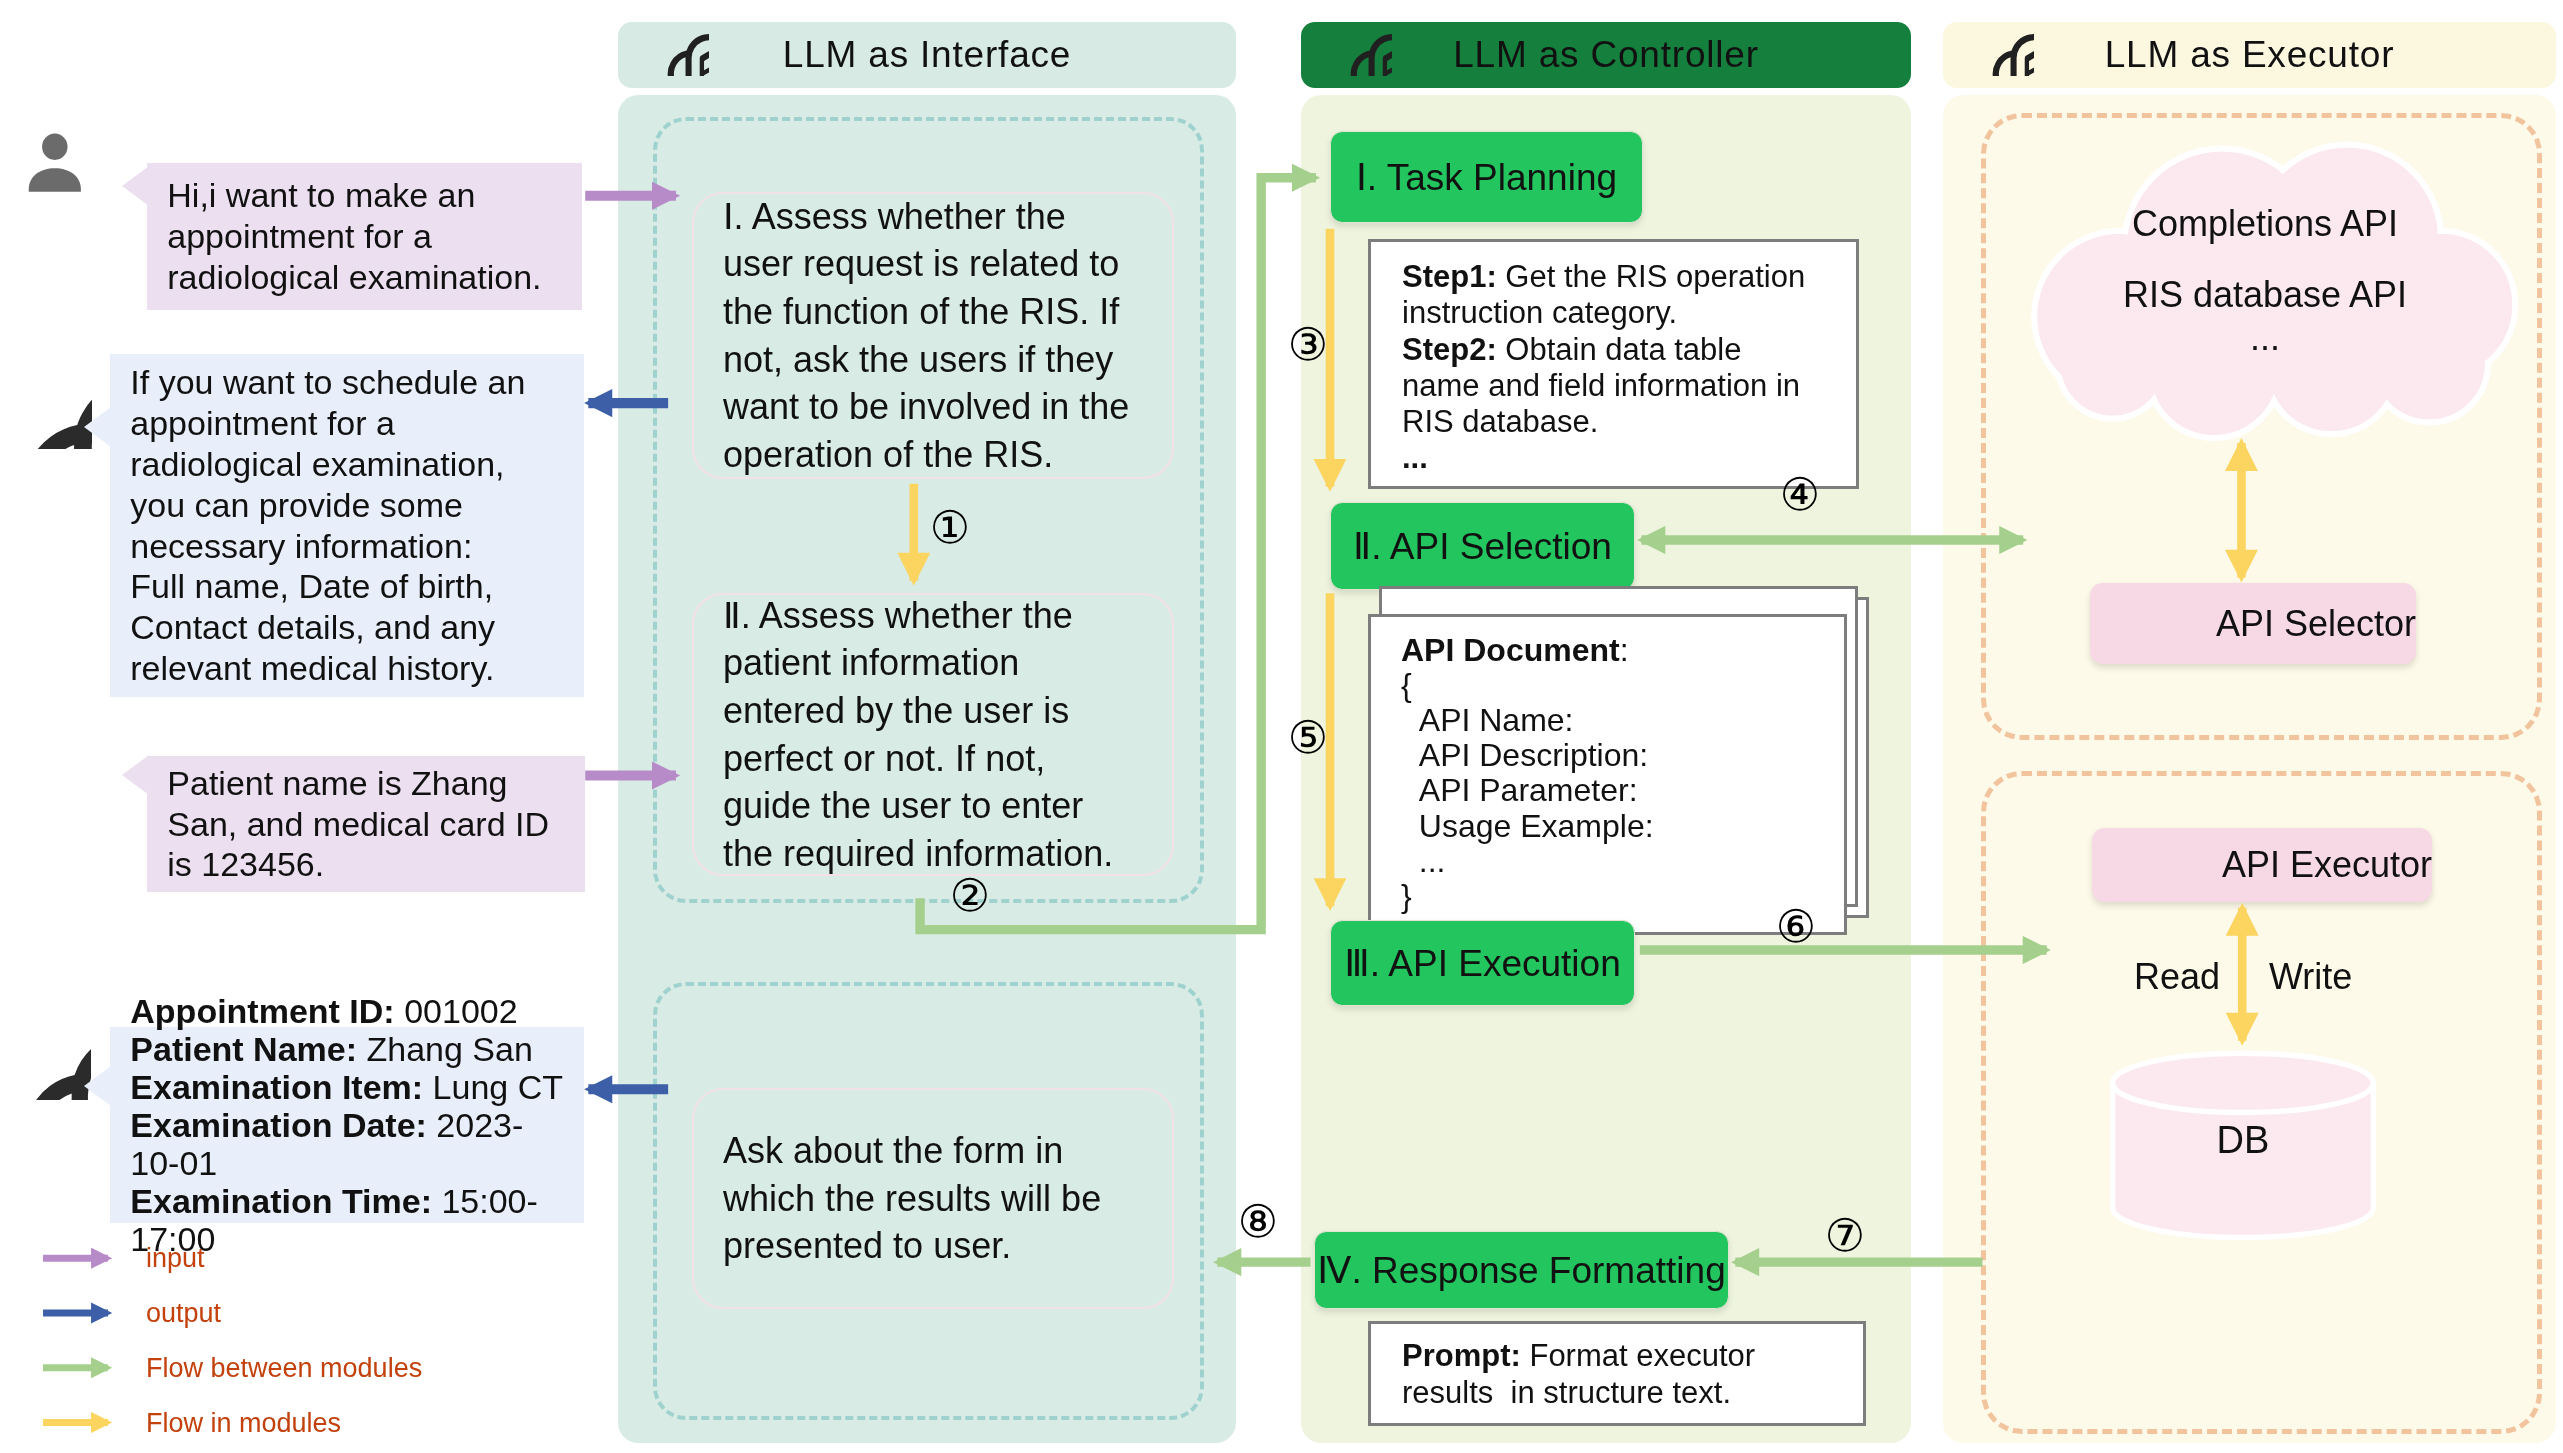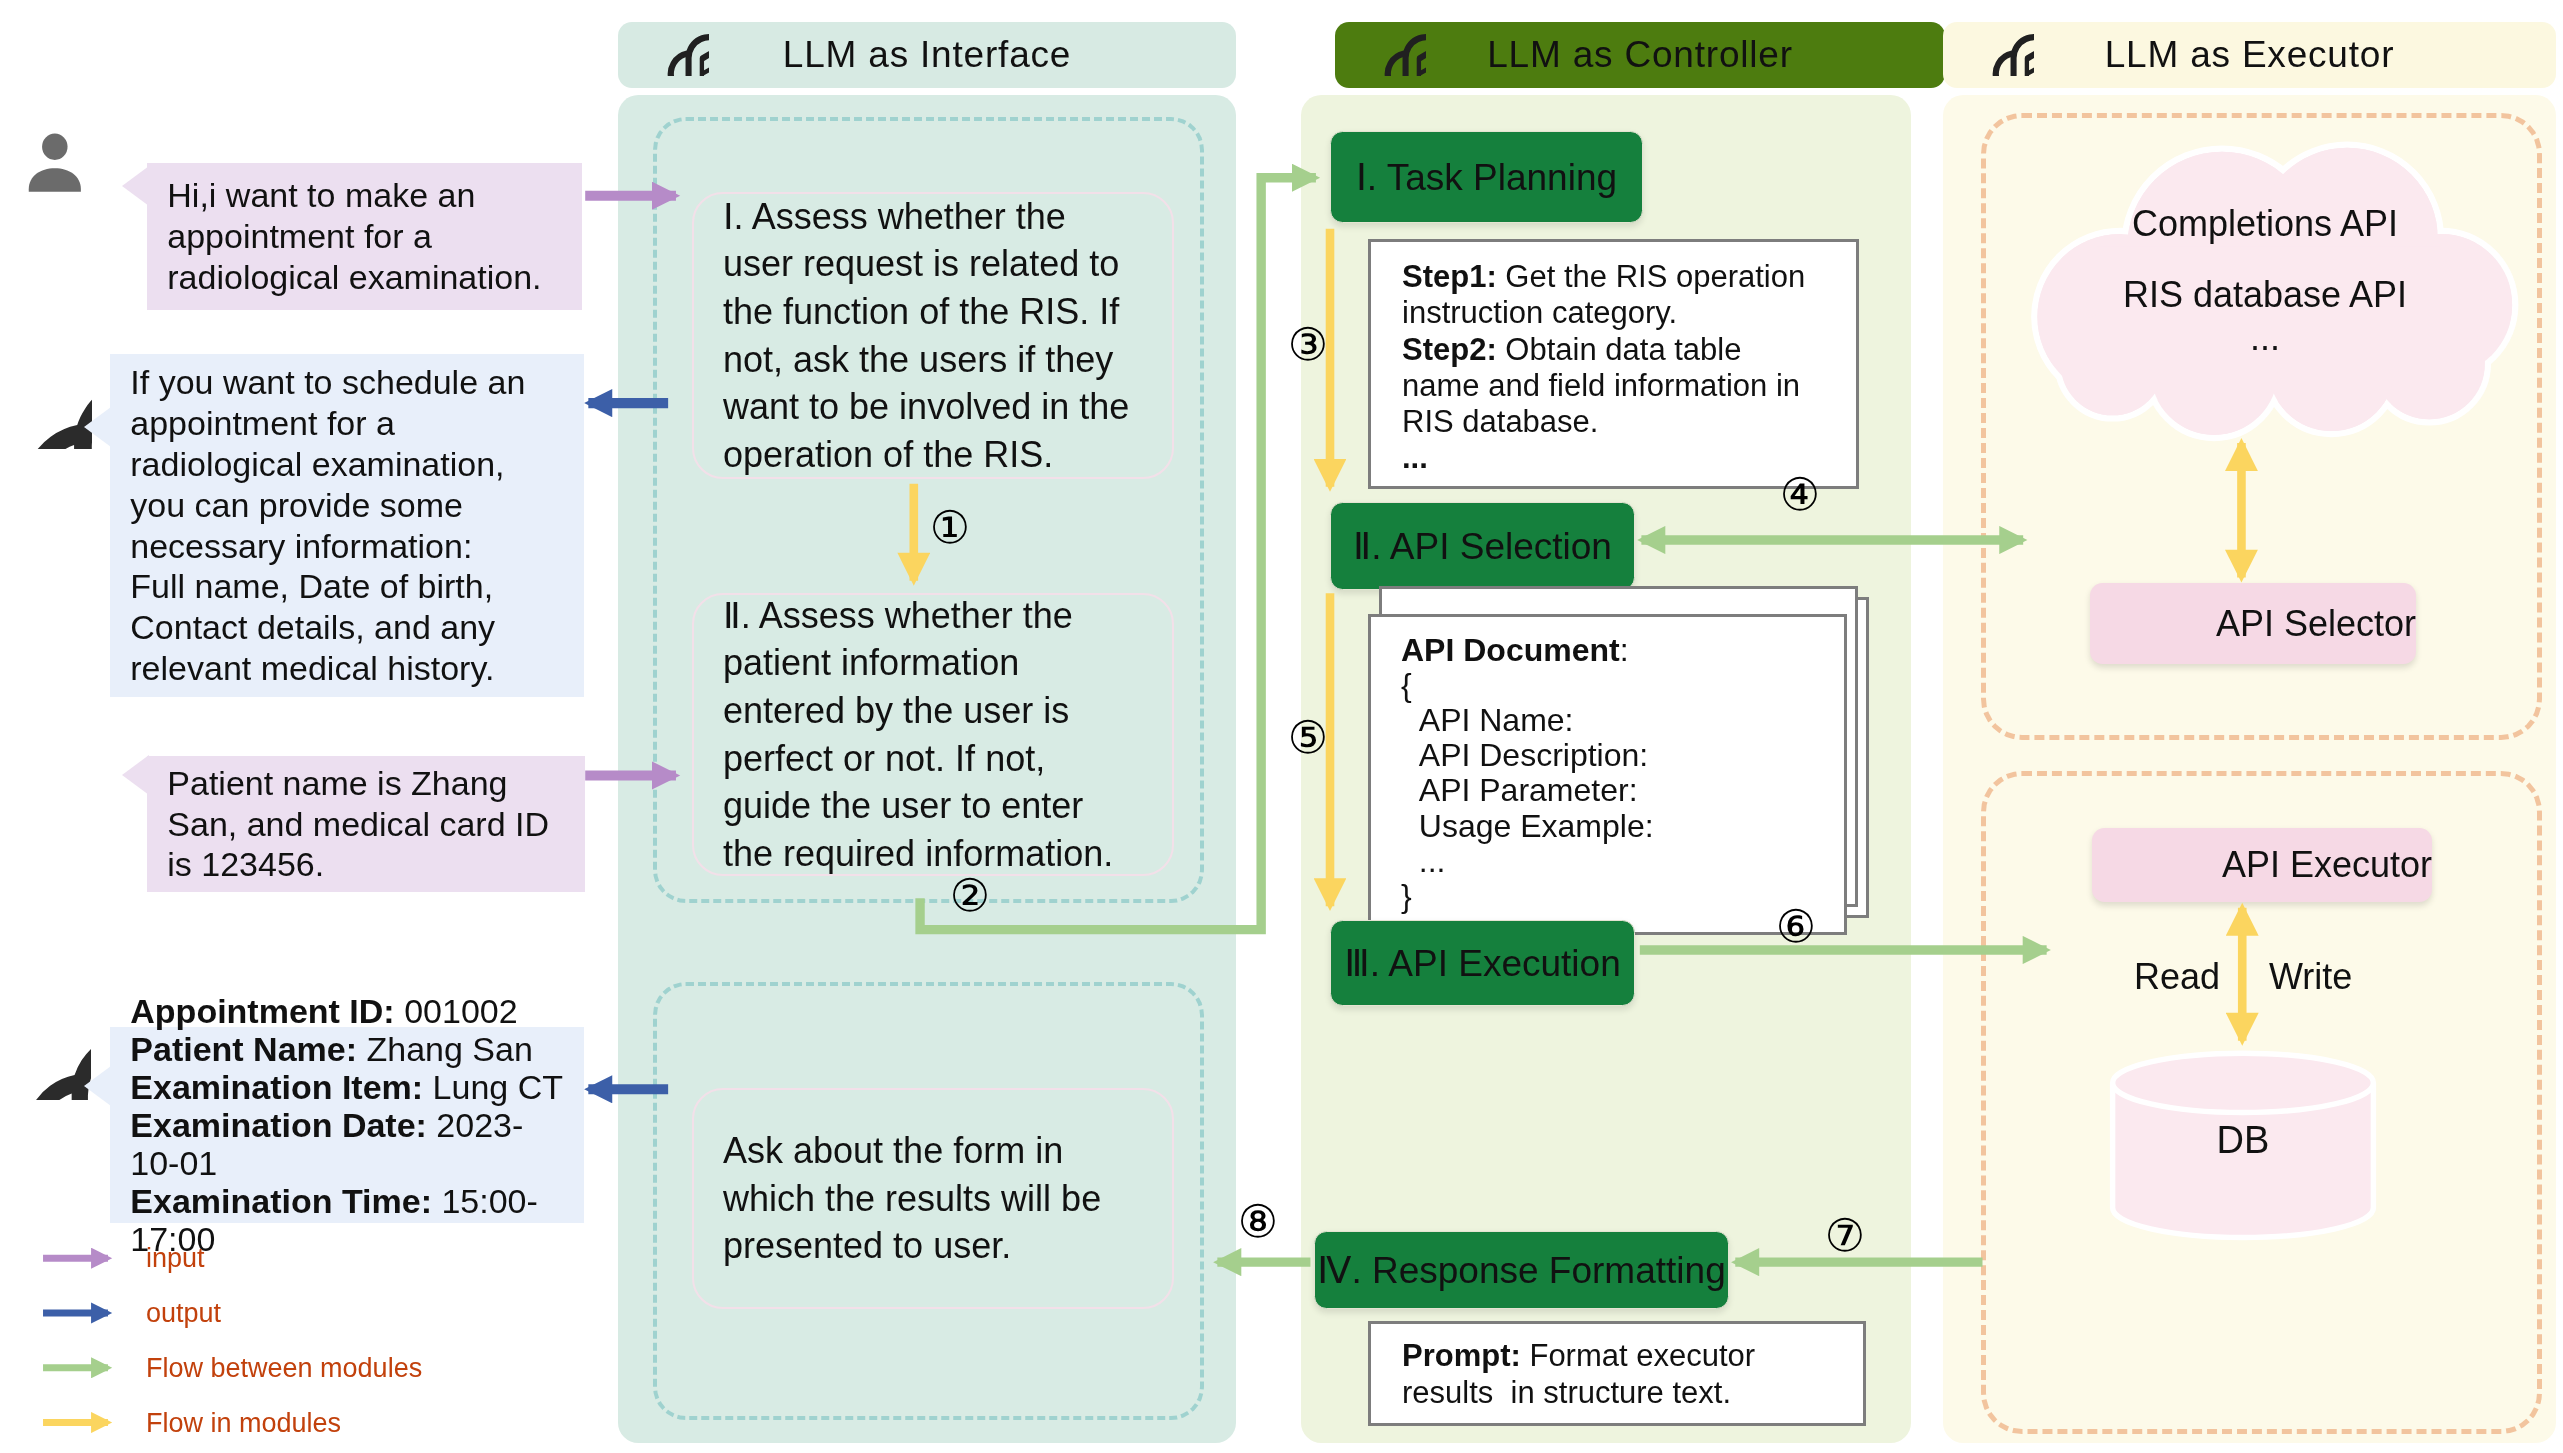--- a/index.html
+++ b/index.html
@@ -8,21 +8,21 @@
   .abs{position:absolute;}
   .panel{position:absolute;top:95px;height:1348px;border-radius:20.3px;}
   .colhead{position:absolute;top:22px;height:66px;border-radius:14px;}
   .colhead .title{position:absolute;left:0;right:0;top:0;bottom:0;display:flex;align-items:center;justify-content:center;
                   font-size:37px;letter-spacing:0.8px;}
   .colhead .logo{position:absolute;left:49px;top:11.7px;width:42px;height:42px;color:#202020;}
   .dashedTeal{position:absolute;border:4.7px dashed #9fd2cf;border-radius:33px;}
   .dashedOrange{position:absolute;border:5.5px dashed #f2c49e;border-radius:41px;}
   .softbox{position:absolute;border:2.3px solid #f3e0e9;border-radius:31px;display:flex;align-items:center;
            font-size:36px;line-height:1.32;padding:0 29px;box-sizing:border-box;}
-  .headingbox{position:absolute;background:#15803d;border:1.6px solid #e4e4d2;border-radius:12.5px;
+  .headingbox{position:absolute;background:#22c55e;border:1.6px solid #e4e4d2;border-radius:12.5px;
               box-shadow:0 3.1px 6.3px rgba(0,0,0,.10);display:flex;align-items:center;justify-content:center;
               font-size:37px;box-sizing:border-box;}
   .whitebox{position:absolute;background:#fff;border:3.1px solid #7d7d7d;box-sizing:border-box;
             font-size:31px;line-height:1.25;padding:20.3px 31px;}
   .whitebox p{margin:0;white-space:pre-wrap;}
   .stacksheet{position:absolute;background:#fff;border:3.1px solid #7d7d7d;box-sizing:border-box;}
   .bubble{position:absolute;font-size:34px;line-height:1.2;padding:11px 20.3px;box-sizing:border-box;
           display:flex;flex-direction:column;justify-content:center;margin-top:24px;}
   .bubble.user{background:#ecdff0;}
   .bubble.bot{background:#e8effa;}
@@ -108,21 +108,21 @@
     <span>Ⅰ. Assess whether the user request is related to the function of the RIS. If not, ask the users if they want to be involved in the operation of the RIS.</span>
   </div>
   <div class="softbox" style="left:692px;top:593px;width:482px;height:283px;">
     <span>Ⅱ. Assess whether the patient information entered by the user is perfect or not. If not, guide the user to enter the required information.</span>
   </div>
   <div class="dashedTeal" style="left:653px;top:982px;width:543px;height:430px;"></div>
   <div class="softbox" style="left:692px;top:1088px;width:482px;height:221px;">
     <span>Ask about the form in which the results will be presented to user.</span>
   </div>
 
-  <div class="colhead" style="left:1335px;width:610px;background:#4d7c0f;">
+  <div class="colhead" style="left:1301px;width:610px;background:#15803d;">
     <svg class="logo" viewBox="0 0 54 54" width="42" height="42">
         <use href="#openai-mark" fill="#202020" transform="scale(2.25)"></use>
       </svg>
     <div class="title">LLM as Controller</div>
   </div>
   <div class="panel" style="left:1301px;width:610px;background:#eef4de;"></div>
 
   <div class="headingbox" style="left:1330px;top:131px;width:313px;height:92px;">
     <span>Ⅰ.  Task Planning</span>
   </div>

